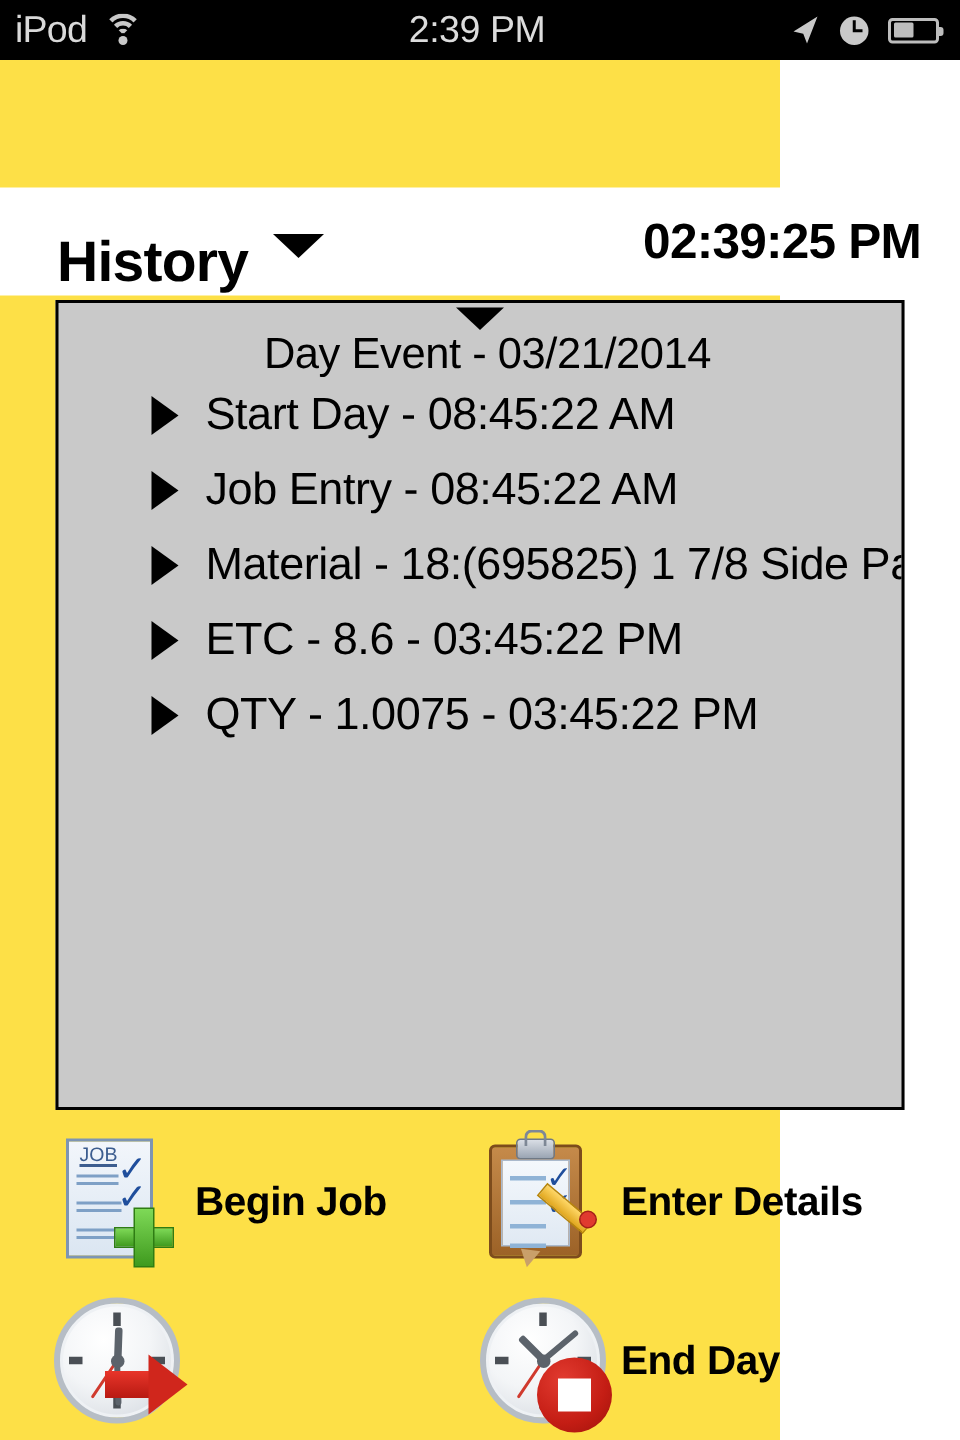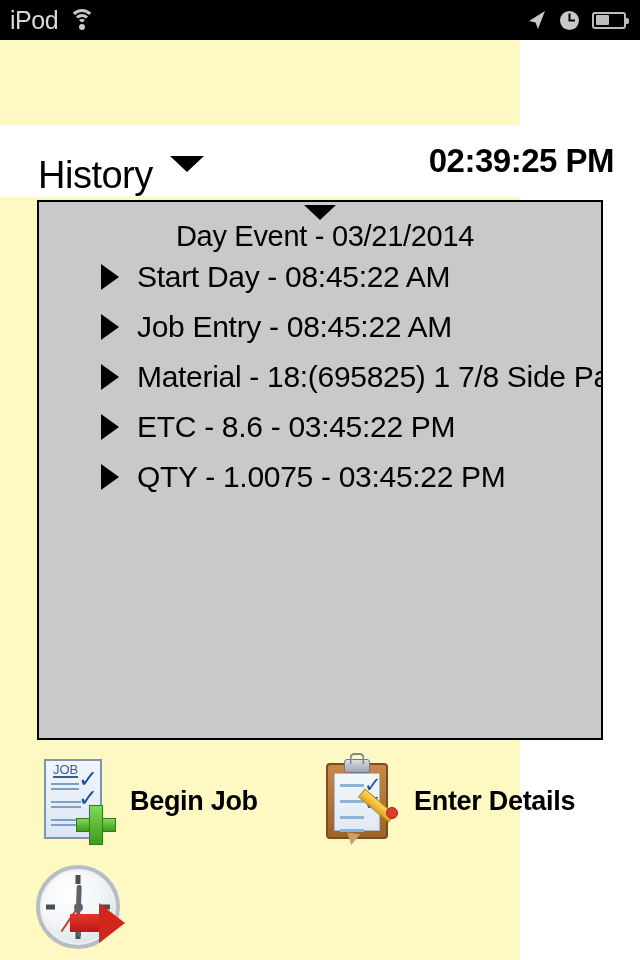--- a/index.html
+++ b/index.html
@@ -2,21 +2,21 @@
 <html><head>
 <meta charset="utf-8">
 <style>
   * { box-sizing: border-box; margin: 0; padding: 0; }
   html, body {
     width: 640px; height: 960px;
     background: #ffffff;
     font-family: "Liberation Sans", sans-serif;
     overflow: hidden;
   }
-  #app { position: relative; width: 520px; height: 960px; background: #fef9c3; }
+  #app { position: relative; width: 520px; height: 960px; background: #fde047; }
 
   
   .statusbar {
     position: absolute; top: 0; left: 0; width: 640px; height: 40px;
     background: #000000;
     display: flex; align-items: center;
     padding: 0 10px;
   }
   .sb-left { display: flex; align-items: center; gap: 10px; flex: 1 1 0; }
   .sb-center { flex: 0 0 auto; display:flex; align-items:center; justify-content:center; }
@@ -80,21 +80,21 @@
   }
   .brand-text sup { font-size: 13px; vertical-align: baseline; position:relative; top: 2px; left: 1px;}
 
   
   .section-head {
     position: absolute; top: 125px; left: 0; width: 640px; height: 72px;
     display: flex; align-items: center; padding: 0 26px 0 38px;
     background: #ffffff;
   }
   .section-title {
-    font-size: 38px; font-weight: 400; color: #000; letter-spacing: -0.5px; margin-top: 28px;
+    font-size: 38px; font-weight: 700; color: #000; letter-spacing: -0.5px; margin-top: 28px;
   }
   .caret-down {
     width: 0; height: 0; margin-left: 17px; margin-top: 6px;
     border-left: 17px solid transparent;
     border-right: 17px solid transparent;
     border-top: 16px solid #000;
     cursor: pointer;
   }
   .section-spacer { flex: 1 1 auto; }
   .section-clock {
@@ -278,20 +278,23 @@
 
   <div class="statusbar">
     <div class="sb-left">
       <span class="sb-carrier">iPod</span>
       <span class="wifi-icon">
         <i class="a"></i>
           <i class="b"></i>
           <i class="c"></i>
           <i class="d"></i>
       </span>
+    </div>
+    <div class="sb-center">
+      <span class="sb-time">2:39 PM</span>
     </div>
     <div class="sb-right">
       <svg width="22" height="22" viewBox="0 0 22 22">
         <path d="M20 2 L4 12 L10.5 13.5 L13 20 Z" fill="#c9c9c9"></path>
       </svg>
       <svg width="21" height="21" viewBox="0 0 21 21">
         <circle cx="10.5" cy="10.5" r="9.5" fill="#c9c9c9"></circle>
         <path d="M10.5 4.5 V10.5 H15" stroke="#000" stroke-width="2" fill="none" stroke-linecap="square"></path>
       </svg>
       <span class="battery">
@@ -405,18 +408,36 @@
             <span class="hand sec" style="transform:rotate(214deg);"></span>
             <span class="pin"></span>
           </div>
           <div class="ic-arrow">
             <div class="shaft"></div>
               <div class="head"></div>
           </div>
         </div>
       </div>
 
+      <div class="action-btn">
+        <div class="icon-box">
+          <div class="ic-clock">
+            <span class="mk t"></span>
+              <span class="mk b"></span>
+            <span class="mk l"></span>
+              <span class="mk r"></span>
+            <span class="hand hour" style="transform:rotate(315deg);"></span>
+            <span class="hand min" style="transform:rotate(50deg);"></span>
+            <span class="hand sec" style="transform:rotate(214deg);"></span>
+            <span class="pin"></span>
+          </div>
+          <div class="ic-stop">
+            <div class="sq"></div>
+          </div>
+        </div>
+        <span class="action-label">End Day</span>
+      </div>
 
     </div>
 
   </div>
 
 </div>
 
 </body></html>

